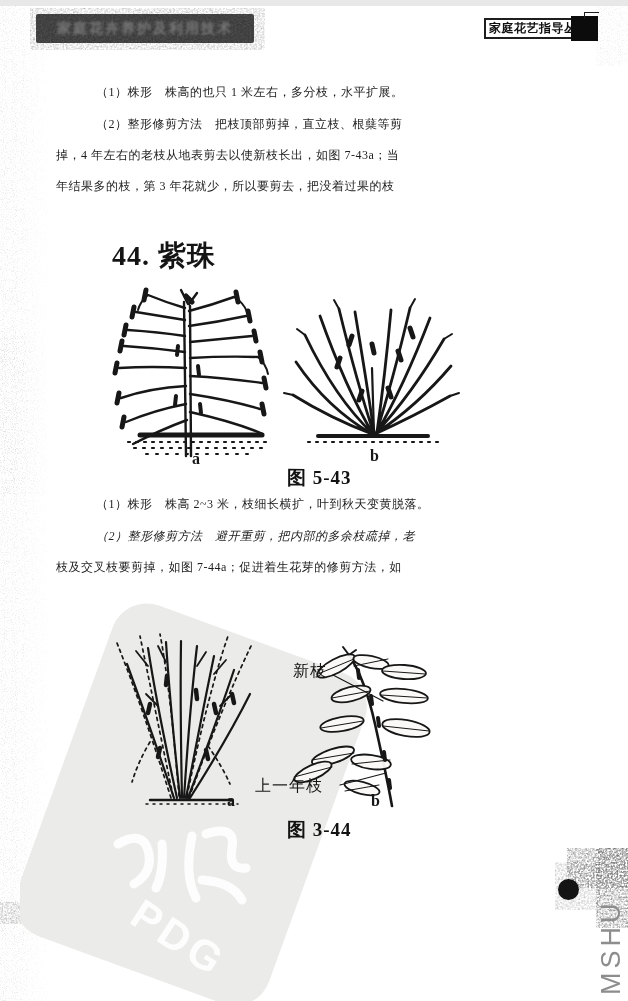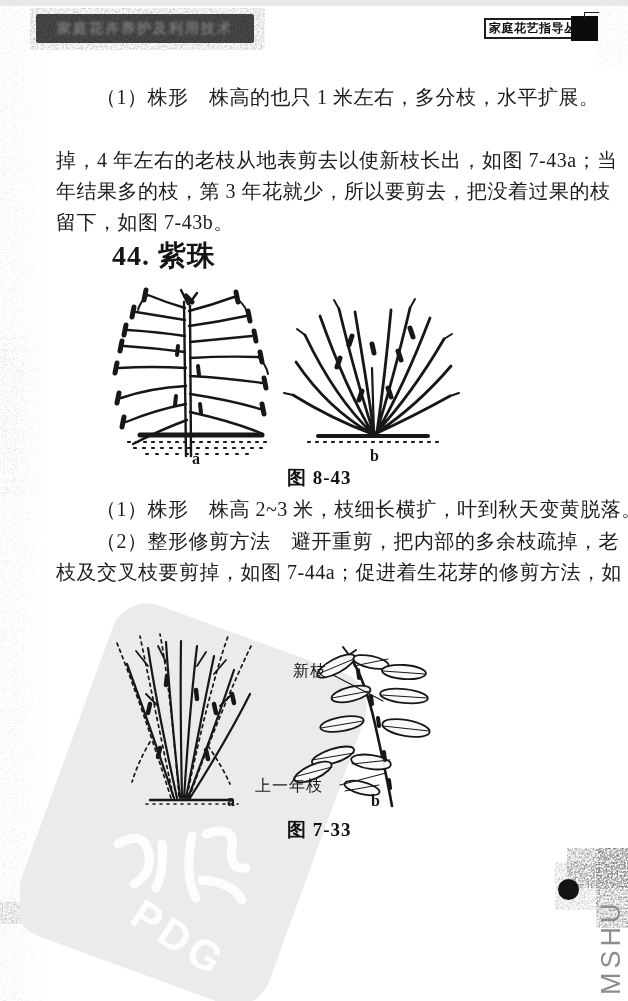--- a/index.html
+++ b/index.html
@@ -1,19 +1,19 @@
 <!DOCTYPE html>
 <html><head>
 <meta charset="utf-8">
 <style>
   html,body{margin:0;padding:0;background:#e8e8e8;}
   #page{position:relative;width:628px;height:1001px;background:#ffffff;overflow:hidden;
         font-family:"Liberation Serif","DejaVu Serif",serif;color:#1d1d1d;margin-top:6px;}
   .abs{position:absolute;}
-  .tline{position:absolute;white-space:nowrap;font-size:20px;letter-spacing:.5px;color:#1c1c1c;}
+  .tline{position:absolute;white-space:nowrap;font-size:12px;letter-spacing:.5px;color:#1c1c1c;}
   .heading{position:absolute;font-weight:bold;font-size:28px;letter-spacing:1px;color:#141414;}
   .caption{position:absolute;font-weight:bold;font-size:19px;letter-spacing:1px;color:#121212;}
   .figlabel{position:absolute;font-weight:bold;font-size:16px;color:#161616;}
   .annot{position:absolute;font-size:16px;color:#161616;letter-spacing:1px;}
   .stamp{position:absolute;left:36px;top:8px;width:218px;height:29px;background:#3c3c3c;
          border-radius:2px;filter:blur(.5px);display:flex;align-items:center;justify-content:center;}
   .stamp span{font-size:14px;font-weight:bold;letter-spacing:2px;color:rgba(255,255,255,.30);
          filter:blur(.8px);white-space:nowrap;}
   .seriesbox{position:absolute;left:484px;top:12px;width:114px;height:21px;border:2px solid #1e1e1e;
          box-sizing:border-box;display:flex;align-items:center;}
@@ -80,23 +80,23 @@
       <rect x="58" y="622" width="268" height="352" rx="36" fill="#ebebe9"></rect>
     </g>
     <g stroke="#ffffff" stroke-width="9" fill="none" stroke-linecap="round" opacity="0.95">
       <path d="M118,838 q24,-14 30,6 q6,22 -14,34 m28,-40 q2,28 -6,44"></path>
       <path d="M206,828 q30,-10 26,14 q-4,22 14,20 m-44,12 q30,2 40,20 m-50,-64 q-8,40 4,62"></path>
     </g>
     <text x="128" y="935" transform="rotate(33 160 925)" fill="#ffffff" opacity="0.95" font-family="Liberation Sans, sans-serif" font-size="42" font-weight="bold" letter-spacing="4">PDG</text>
   </svg>
 
   <div class="tline" style="left:96px;top:78px;z-index:3;">（1）株形　株高的也只 1 米左右，多分枝，水平扩展。</div>
+  <div class="tline" style="left:96px;top:110px;z-index:3;">（2）整形修剪方法　把枝顶部剪掉，直立枝、根蘖等剪</div>
   <div class="tline" style="left:56px;top:141px;z-index:3;">掉，4 年左右的老枝从地表剪去以使新枝长出，如图 7-43a；当</div>
   <div class="tline" style="left:56px;top:172px;z-index:3;">年结果多的枝，第 3 年花就少，所以要剪去，把没着过果的枝</div>
-  <div class="tline" style="left:56px;top:203px;z-index:3;">留下，如图 7-43b。</div>
 
   <div class="heading" style="left:112px;top:231px;z-index:3;">44. 紫珠</div>
 
   <svg class="abs" style="left:100px;top:272px;z-index:2;" width="380" height="190" viewBox="100 272 380 190">
     <g class="ink" stroke-width="2.4">
       <path d="M186,450 L184,296 M191,450 L190,300 M188,298 L181,284 M189,298 L197,287"></path>
       <path d="M185,302 Q165,296 148,289 M185,314 Q160,310 136,306 M185,330 Q158,326 128,324
                M185,346 Q155,342 124,340 M186,362 Q152,360 119,362 M186,380 Q150,382 121,392
                M186,398 Q155,404 126,416 M187,414 Q160,424 133,438"></path>
       <path d="M189,305 Q212,299 234,291 M189,320 Q218,316 246,310 M190,336 Q220,333 252,330
@@ -124,24 +124,24 @@
       <g stroke-width="5">
         <path d="M340,352 l-3,9 M352,330 l-3,9 M398,345 l3,9 M410,322 l3,9 M362,385 l-3,9 M388,382 l3,9 M372,338 l2,9"></path>
       </g>
       <path d="M318,430 L428,430" stroke-width="4"></path>
       <path d="M308,436 L438,436" stroke-width="2.2" stroke-dasharray="2 6"></path>
     </g>
   </svg>
 
   <div class="figlabel" style="left:192px;top:444px;z-index:3;">a</div>
   <div class="figlabel" style="left:370px;top:441px;z-index:3;">b</div>
-  <div class="caption" style="left:287px;top:459px;z-index:3;">图 8-43</div>
+  <div class="caption" style="left:287px;top:459px;z-index:3;">图 5-43</div>
 
   <div class="tline" style="left:96px;top:490px;z-index:3;">（1）株形　株高 2~3 米，枝细长横扩，叶到秋天变黄脱落。</div>
-  <div class="tline" style="left:96px;top:522px;z-index:3;">（2）整形修剪方法　避开重剪，把内部的多余枝疏掉，老</div>
+  <div class="tline" style="left:96px;top:522px;z-index:3;font-style:italic;">（2）整形修剪方法　避开重剪，把内部的多余枝疏掉，老</div>
   <div class="tline" style="left:56px;top:553px;z-index:3;">枝及交叉枝要剪掉，如图 7-44a；促进着生花芽的修剪方法，如</div>
 
   <svg class="abs" style="left:95px;top:626px;z-index:2;" width="380" height="190" viewBox="95 626 380 190">
     <g class="ink" stroke-width="2.2">
       <path d="M174,792 Q148,715 127,658 M177,792 Q158,706 148,642 M180,792 Q170,698 166,636
                M182,792 Q180,698 181,635 M184,792 Q190,700 197,640 M186,792 Q202,708 214,650
                M188,792 Q216,718 234,664 M190,792 Q228,732 250,688"></path>
       <path d="M148,660 L136,645 M166,656 L158,640 M197,660 L206,646 M214,668 L226,654
                M158,700 L146,688 M220,700 L232,688" stroke-width="1.8"></path>
       <g stroke-width="1.7" stroke-dasharray="3 4">
@@ -182,21 +182,21 @@
       </g>
       <path d="M333,669 L383,695" stroke-width="1.2"></path>
       <path d="M340,779 L386,767" stroke-width="1.2"></path>
     </g>
   </svg>
 
   <div class="annot" style="left:293px;top:655px;z-index:3;text-align:right;">新枝</div>
   <div class="annot" style="left:255px;top:770px;z-index:3;text-align:center;">上一年枝</div>
   <div class="figlabel" style="left:227px;top:786px;z-index:3;">a</div>
   <div class="figlabel" style="left:371px;top:786px;z-index:3;">b</div>
-  <div class="caption" style="left:287px;top:811px;z-index:3;">图 7-33</div>
+  <div class="caption" style="left:287px;top:811px;z-index:3;">图 3-44</div>
 
   <svg class="abs" style="left:555px;top:842px;z-index:4;" width="73" height="80">
     <rect x="18" y="4" width="55" height="32" filter="url(#grainDark)"></rect>
     <rect x="44" y="4" width="29" height="74" filter="url(#grainDark)"></rect>
     <rect x="2" y="18" width="40" height="40" filter="url(#grainDark)" opacity="0.45"></rect>
   </svg>
   <div class="dot" style="z-index:5;"></div>
   <div class="mshu" style="z-index:5;">MSHU</div>
 
 </div>

